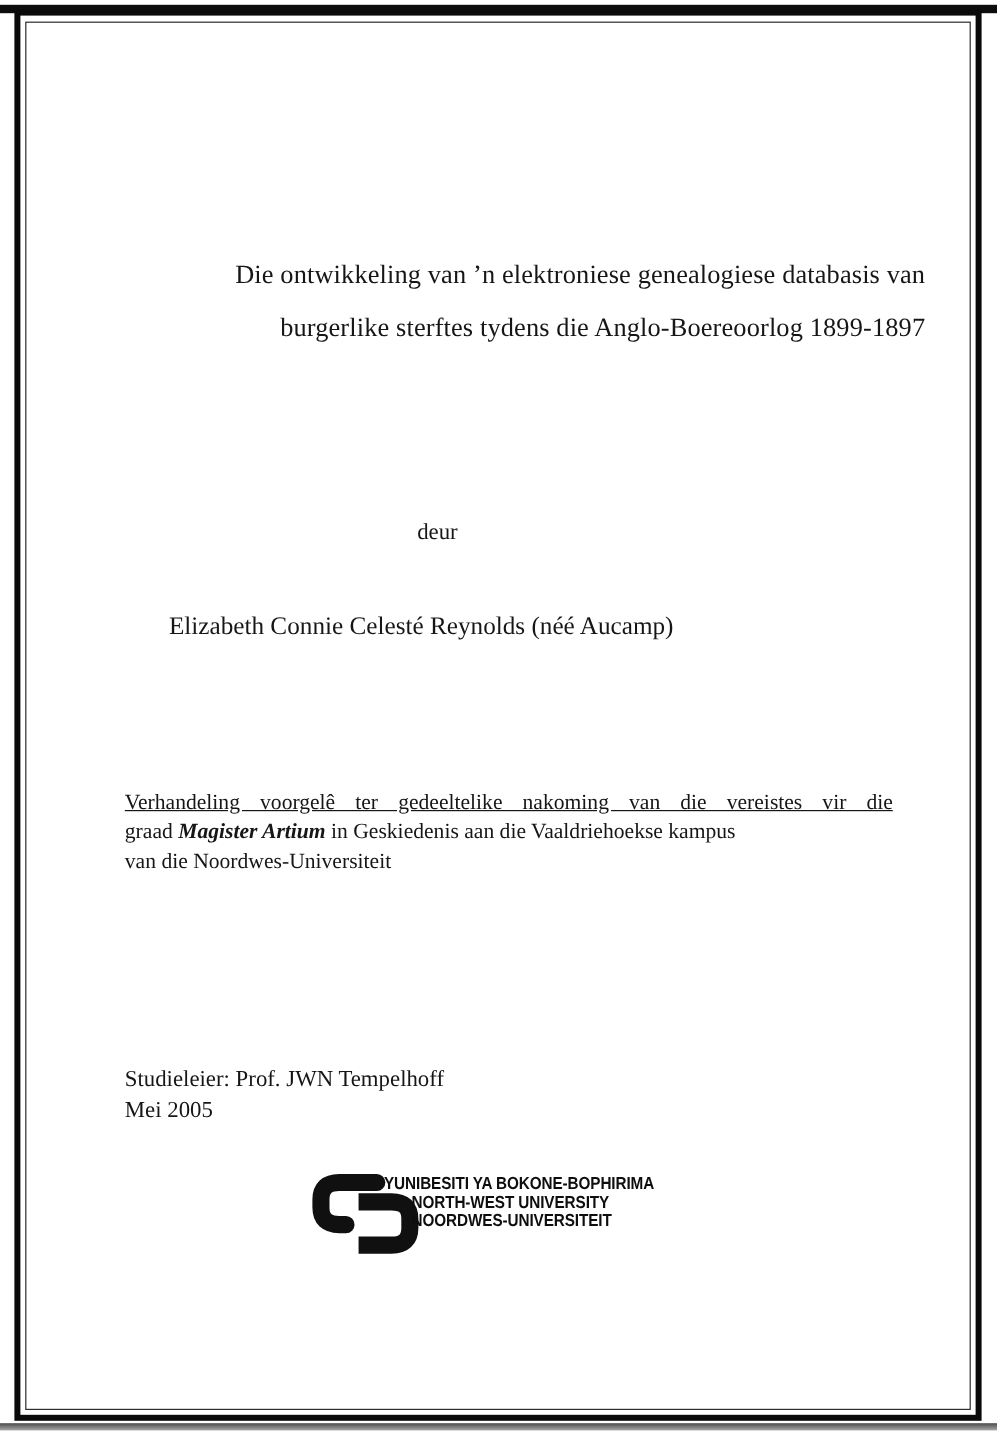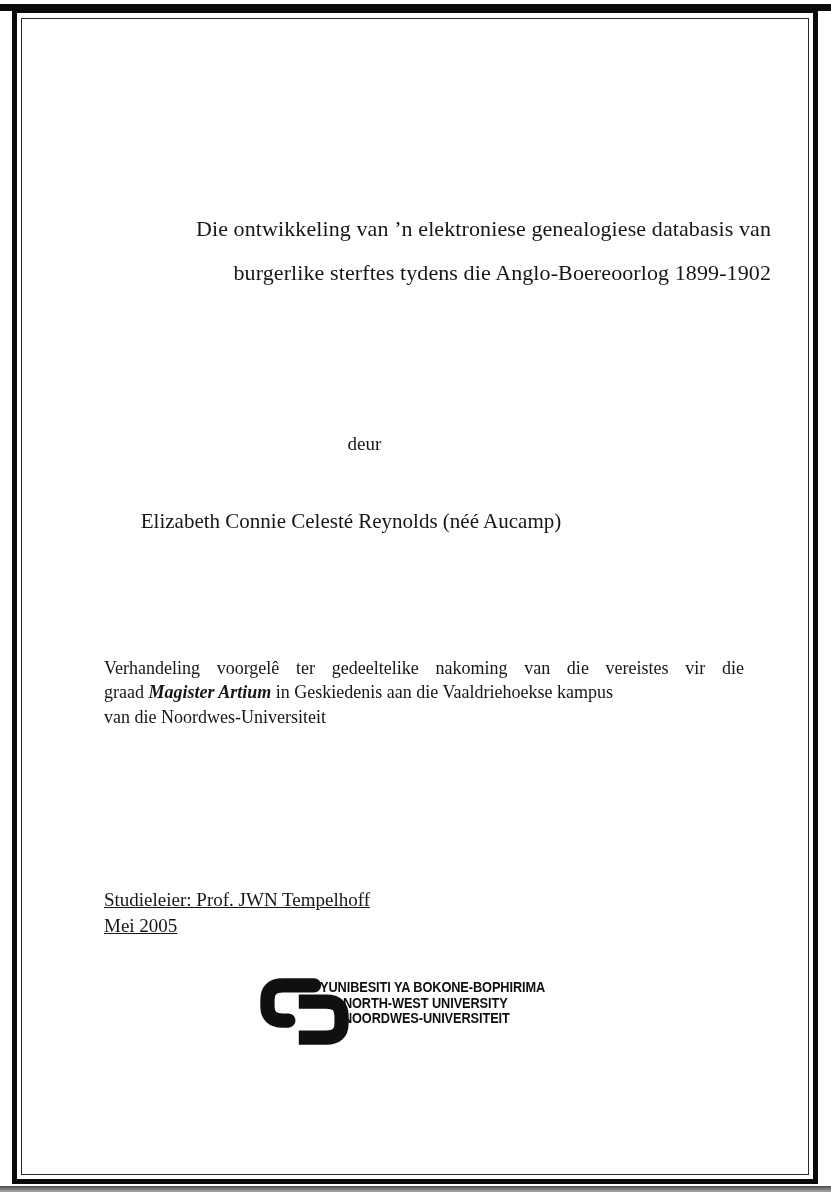--- a/index.html
+++ b/index.html
@@ -72,28 +72,28 @@
   .statement-block {
     position: absolute;
     left: 104px; top: 656px;
     width: 640px;
     font-size: 18px;
     line-height: 24.3px;
   }
   .statement-justified {
     text-align: justify;
     text-align-last: justify;
+    text-decoration: underline;
   }
   .italic { font-style: italic; font-weight: bold; }
   .supervisor-block {
     position: absolute;
     left: 104px; top: 887px;
     font-size: 19px;
     line-height: 25.5px;
-    text-decoration: underline;
   }
 
   
   .logo-block {
     position: absolute;
     left: 257px; top: 975px;
     width: 330px; height: 80px;
   }
   .logo-mark {
     position: absolute;
@@ -117,21 +117,21 @@
 </head>
 <body>
 
 <div class="scan-strip-top"></div>
 <div class="frame-outer"></div>
 <div class="frame-inner"></div>
 <div class="scan-strip-bottom"></div>
 
 <div class="title-block">
   <div>Die ontwikkeling van ’n elektroniese genealogiese databasis van</div>
-  <div>burgerlike sterftes tydens die Anglo-Boereoorlog 1899-1902</div>
+  <div>burgerlike sterftes tydens die Anglo-Boereoorlog 1899-1897</div>
 </div>
 
 <div class="byline">deur</div>
 
 <div class="author-line">Elizabeth Connie Celesté Reynolds (néé Aucamp)</div>
 
 <div class="statement-block">
   <div class="statement-justified">Verhandeling voorgelê ter gedeeltelike nakoming van die vereistes vir die</div>
   <div><span>graad </span><span class="italic">Magister Artium</span><span> in Geskiedenis aan die Vaaldriehoekse kampus</span></div>
   <div>van die Noordwes-Universiteit</div>

